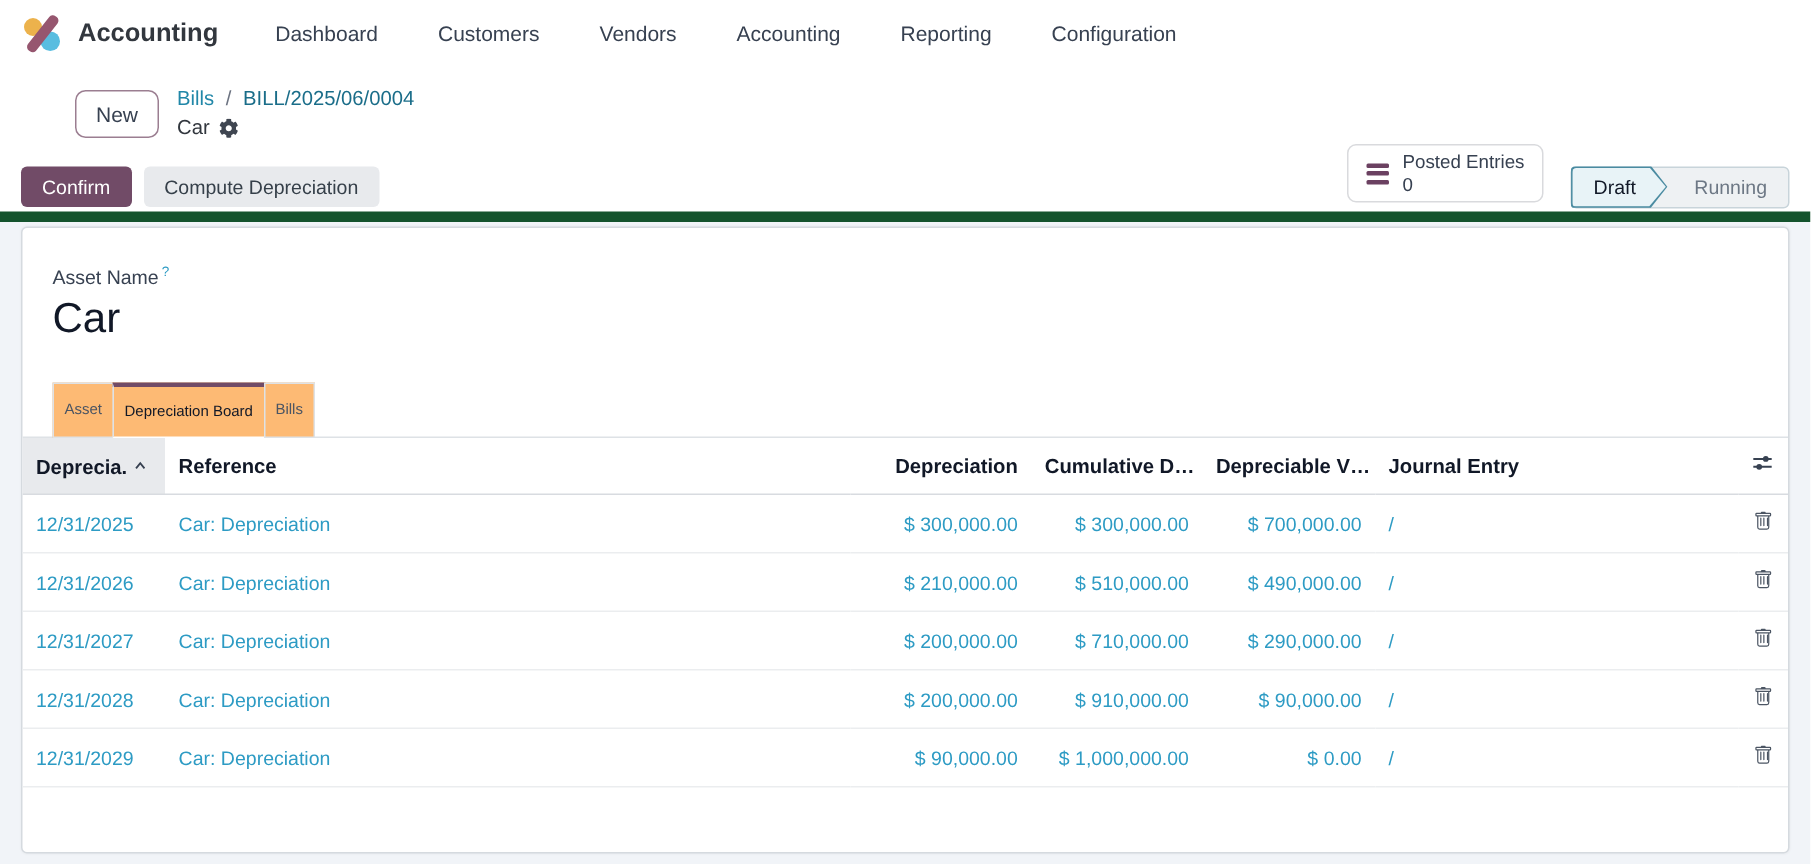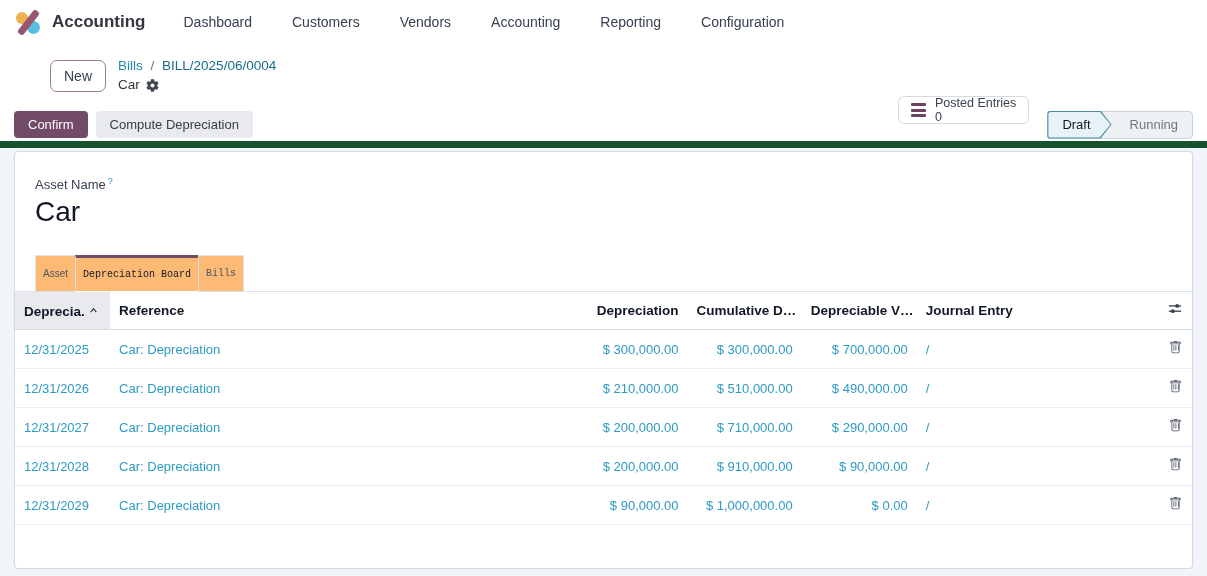--- a/index.html
+++ b/index.html
@@ -20,21 +20,21 @@
   
   .control-panel { height:64px; position:relative; display:flex; align-items:center; padding:0 14px; background:#fff;margin-left:36px; }
   .new-btn { border:1px solid #9b7e91; background:#fff; color:#374151; font-size:14px;
              padding:7px 13px; border-radius:7px; cursor:pointer; font-family:inherit; }
   .crumbs { margin-left:12px; line-height:1.25; }
   .crumb-line1 { font-size:13.5px; }
   .crumb-link { color:#2187A8; cursor:pointer; text-decoration:none; }
   .crumb-sep { color:#6b7280; padding:0 4px; }
   .crumb-doc { color:#1a6d89; cursor:pointer; text-decoration:none; }
   .crumb-line2 { font-size:13.5px; color:#32373e; display:flex; align-items:center; gap:6px; margin-top:2px; }
-  .stat-btn { position:absolute; left:862px; top:52px; height:28px; display:flex; align-items:center; gap:9px;
+  .stat-btn { position:absolute; left:862px; top:52px; height:39px; display:flex; align-items:center; gap:9px;
               border:1px solid #d9dadd; border-radius:6px; background:#fff; padding:0 12px; cursor:pointer; }
   .bars { display:flex; flex-direction:column; gap:2.5px; }
   .bars span { display:block; width:15px; height:3px; border-radius:1px; background:#6b4161; }
   .stat-text { text-align:left; line-height:1.15; }
   .stat-label { font-size:12.5px; color:#374151; }
   .stat-value { font-size:12.5px; color:#374151; }
 
   
   .statusbar { height:40px; display:flex; align-items:center; padding:0 14px; background:#fff;
                border-bottom:7px solid #14532d; }
@@ -55,21 +55,21 @@
   .content { height:428px; background:#f1f4f8; padding:3px 14px 0 14px; }
   .sheet { background:#fff; border:1px solid #d5dadf; border-radius:4px; height:418px;
            box-shadow:0 0 2px rgba(0,0,0,0.05); padding-top:24px; overflow:hidden; }
   .field-label-row { margin-left:20px; font-size:13px; color:#374151; font-weight:500; }
   .help-sup { color:#2d9bc4; font-size:9px; vertical-align:super; margin-left:2px; cursor:pointer; }
   .asset-title { margin-left:20px; margin-top:4px; font-size:28px; color:#111827; font-weight:400; }
 
   .tabs { display:flex; align-items:flex-end; border-bottom:1px solid #dee2e6; padding-left:20px; margin-top:27px; }
   .tab { height:37px; display:flex; align-items:center; padding:0 7px; font-size:10px; color:#4b5563;
          background:#fdba74; border:1px solid #dee2e6; margin-bottom:-1px; cursor:pointer; }
-  .tab + .tab { margin-left:-1px;font-family:Liberation Mono, monospace; }
+  .tab + .tab { margin-left:-1px; }
   .tab.active { border-top:3px solid #714B67; border-bottom-color:#fff; color:#111827; font-weight:500; }
 
   table { width:100%; border-collapse:collapse; table-layout:fixed; }
   th { font-size:13.5px; font-weight:600; color:#111827; padding:10px 9px; text-align:left;
        border-bottom:1px solid #d8dbe0; white-space:nowrap; overflow:hidden; }
   th.sorted { background:#e8eaed; }
   th.num { text-align:right; }
   th .caret { margin-left:4px; vertical-align:1px; }
   th.actions { text-align:right; padding-right:12px; }
   td { font-size:13px; padding:11px 9px; border-bottom:1px solid #ebedef; color:#2d9bc4;

